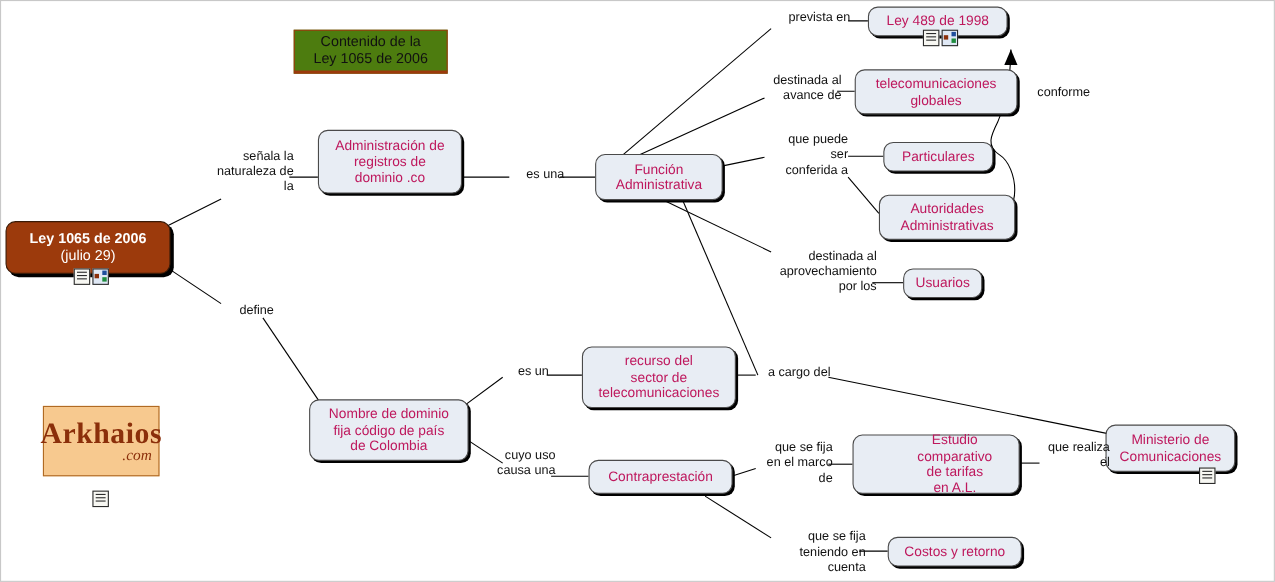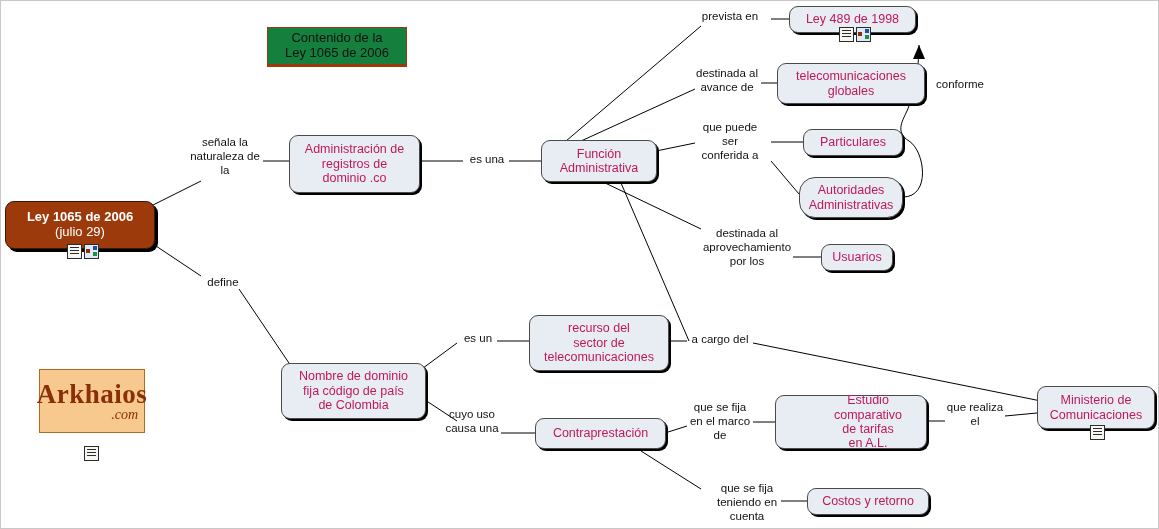--- a/index.html
+++ b/index.html
@@ -54,33 +54,33 @@
     color: #ffffff;
     font-size: 13px;
     box-shadow: 3px 3px 0 #000000;
     padding: 3px 6px;
     flex-direction: column;
   }
   .root .t1 { font-weight: bold; }
   .root .t2 { font-weight: normal; }
   
   .titlebox {
-    background: #15803d;
+    background: #4d7c0f;
     border: 1px solid #9c3a0c;
     border-bottom: 3px solid #9c3a0c;
     color: #111111;
     font-size: 13px;
     padding: 4px 10px;
   }
   
   .lbl {
     position: absolute;
     color: #111111;
     font-size: 11.5px;
-    text-align: center;
+    text-align: right;
     line-height: 1.2;
     background: transparent;
     white-space: pre-line;
   }
   
   .icons {
     position: absolute;
     display: flex;
     gap: 2px;
     align-items: center;
@@ -215,52 +215,52 @@
 
   <div class="node root" style="left:4px; top:200px; width:150px; height:48px;">
     <span class="t1">Ley 1065 de 2006</span>
     <span class="t2">(julio 29)</span>
   </div>
   <div class="icons" style="left:66px; top:243px;">
     <span class="ico ico-note"></span>
     <span class="ico ico-map"></span>
   </div>
 
-  <div class="node cbox" style="left:288px; top:134px; width:131px; height:58px; white-space:pre-line;">Administración de
+  <div class="node cbox" style="left:288px; top:117px; width:131px; height:58px; white-space:pre-line;">Administración de
 registros de
 dominio .co</div>
 
   <div class="node cbox" style="left:540px; top:139px; width:116px; height:42px; white-space:pre-line;">Función
 Administrativa</div>
 
   <div class="node cbox" style="left:788px; top:5px; width:127px; height:27px; white-space:pre-line;">Ley 489 de 1998</div>
   <div class="icons" style="left:838px; top:26px;">
     <span class="ico ico-note"></span>
     <span class="ico ico-map"></span>
   </div>
 
   <div class="node cbox" style="left:776px; top:62px; width:148px; height:41px; white-space:pre-line;">telecomunicaciones
 globales</div>
 
   <div class="node cbox" style="left:802px; top:128px; width:100px; height:27px; white-space:pre-line;">Particulares</div>
 
-  <div class="node cbox" style="left:798px; top:176px; width:104px; height:41px; white-space:pre-line;border-radius:16px;">Autoridades
+  <div class="node cbox" style="left:798px; top:176px; width:124px; height:41px; white-space:pre-line;">Autoridades
 Administrativas</div>
 
   <div class="node cbox" style="left:820px; top:243px; width:72px; height:27px; white-space:pre-line;">Usuarios</div>
 
   <div class="node cbox" style="left:280px; top:362px; width:145px; height:56px; white-space:pre-line;">Nombre de dominio
 fija código de país
 de Colombia</div>
 
   <div class="node cbox" style="left:528px; top:314px; width:140px; height:56px; white-space:pre-line;">recurso del
 sector de
 telecomunicaciones</div>
 
-  <div class="node cbox" style="left:1036px; top:385px; width:118px; height:43px; white-space:pre-line;">Ministerio de
+  <div class="node cbox" style="left:1004px; top:385px; width:118px; height:43px; white-space:pre-line;">Ministerio de
 Comunicaciones</div>
   <div class="icons" style="left:1089px; top:424px;">
     <span class="ico ico-note"></span>
   </div>
 
   <div class="node cbox" style="left:534px; top:417px; width:131px; height:31px; white-space:pre-line;">Contraprestación</div>
 
   <div class="node cbox" style="left:774px; top:394px; width:152px; height:54px; white-space:pre-line;padding-left:40px;">Estudio comparativo
 de tarifas
 en A.L.</div>

